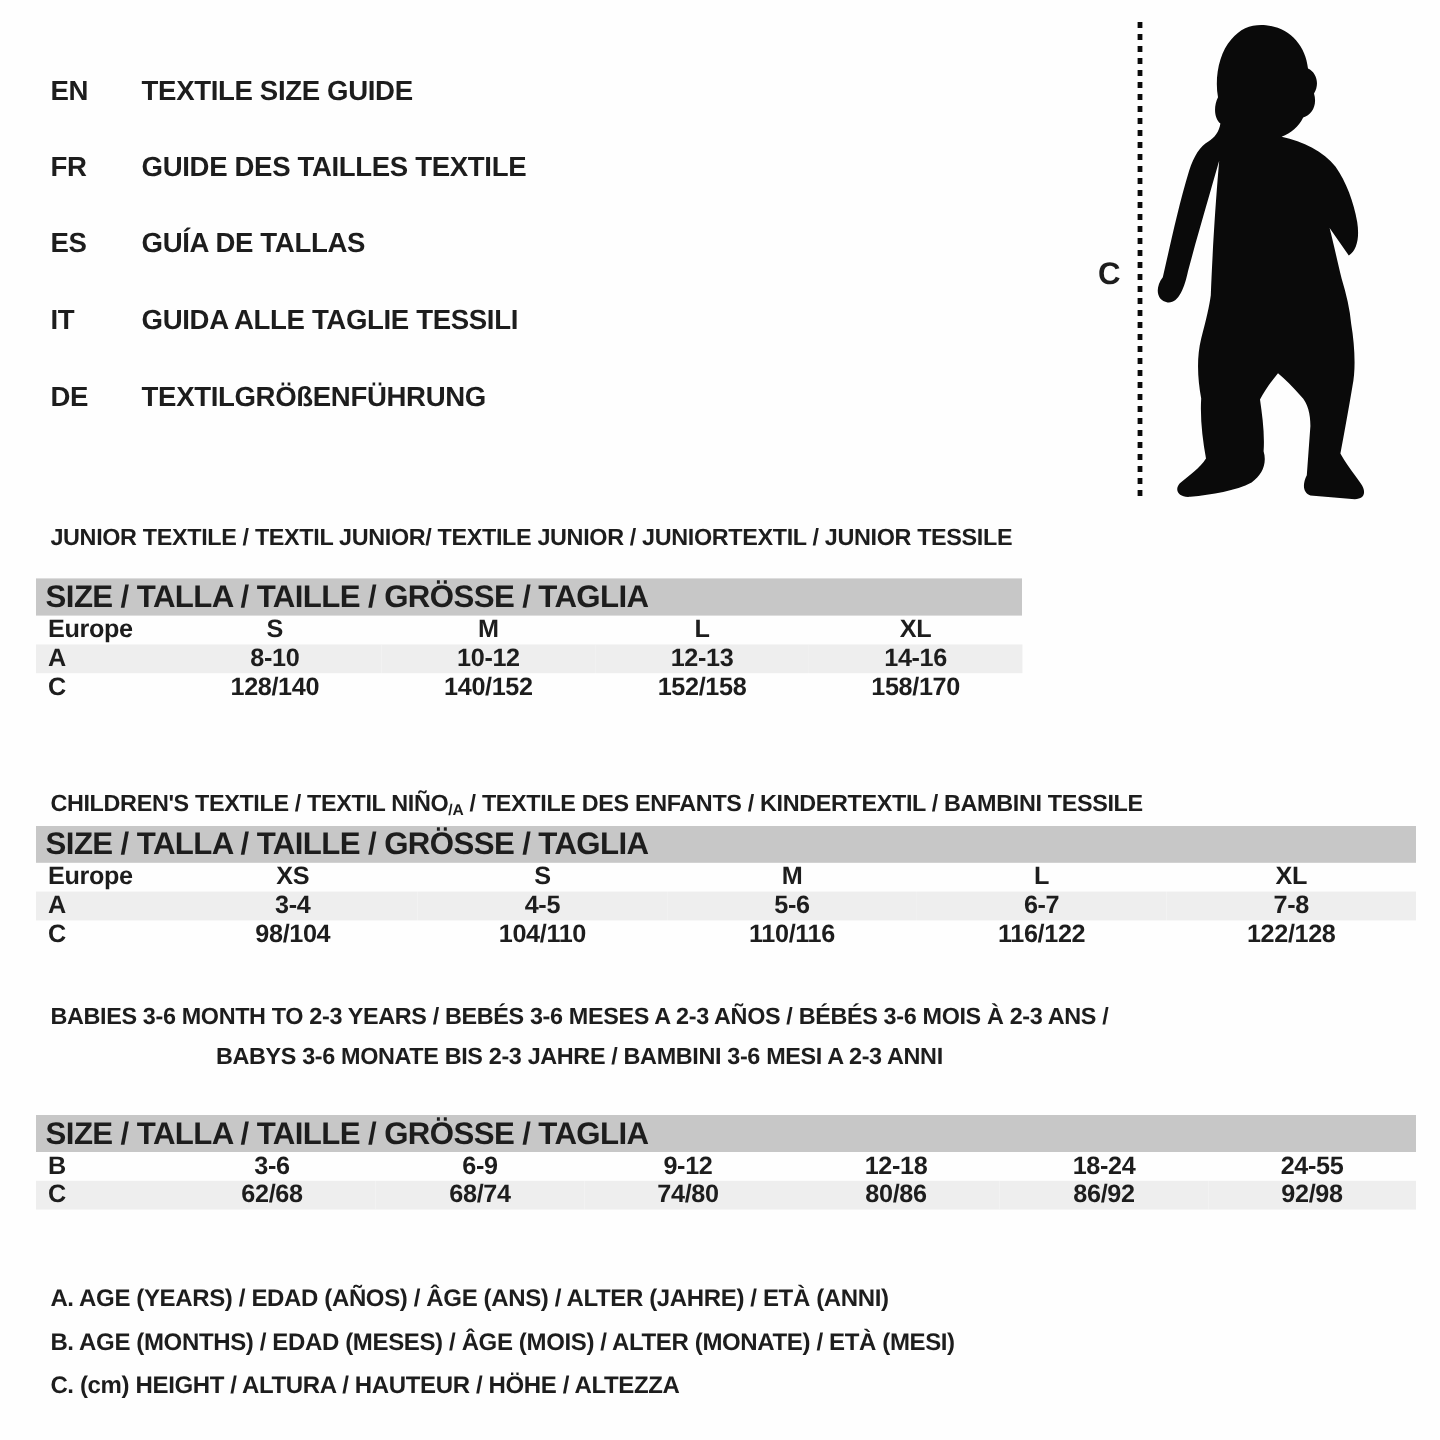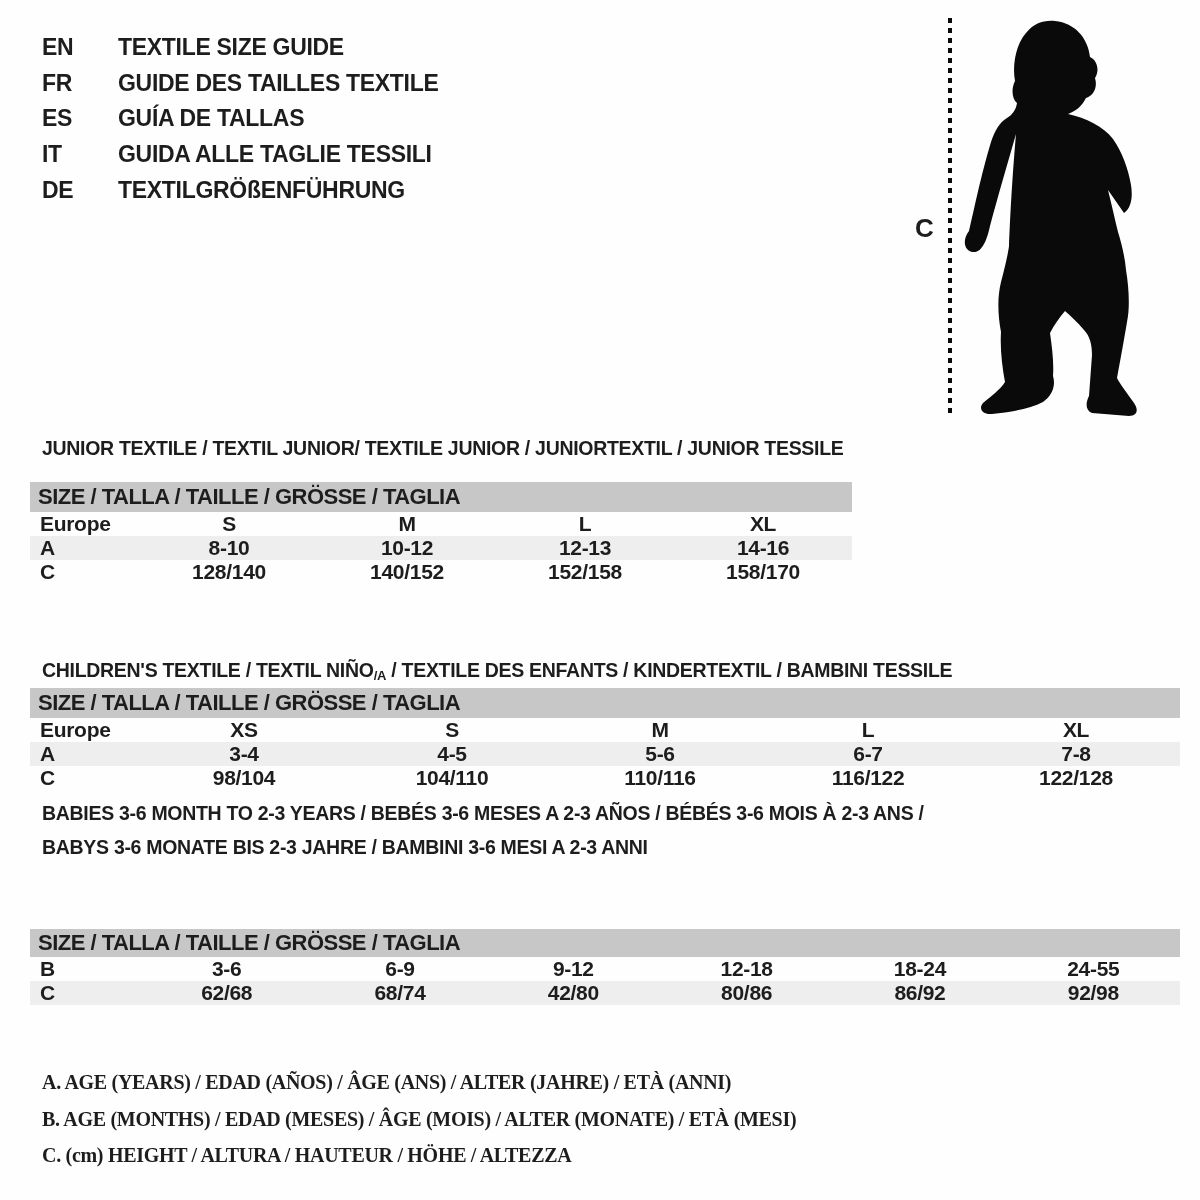--- a/index.html
+++ b/index.html
@@ -15,65 +15,65 @@
     width:1200px;height:1200px;
     background:var(--page-bg);
     font-family:"Liberation Sans",sans-serif;
     font-weight:700;
     color:var(--text);
   }
   .canvas{position:relative;width:1200px;height:1200px;overflow:hidden;}
 
   
   .langs{position:absolute;left:42px;top:30px;}
-  .lang-row{display:flex;align-items:center;height:35.6px;font-size:23px;letter-spacing:-0.3px;white-space:nowrap;}
+  .lang-row{display:flex;align-items:center;height:35.6px;font-size:23px;letter-spacing:-0.3px;white-space:nowrap;margin-top:28px;}
   .lang-code{width:76px;flex:0 0 76px;}
 
   
   .measure-line{
     position:absolute;left:948px;top:18px;width:4px;height:400px;
     background:repeating-linear-gradient(to bottom,var(--silhouette) 0 5px,transparent 5px 10px);
   }
   .measure-label{position:absolute;left:915px;top:213px;font-size:26px;letter-spacing:-0.5px;}
   .baby-svg{position:absolute;left:950px;top:10px;}
   .baby-svg path{fill:var(--silhouette);}
 
   
   .sec-title{
     position:absolute;left:42px;margin:0;
     font-size:19.5px;letter-spacing:-0.3px;white-space:nowrap;font-weight:700;
   }
   .junior-title{top:437px;}
   .children-title{top:659px;}
-  .babies-title{top:797px;line-height:33.5px;}
+  .babies-title{top:831px;line-height:33.5px;text-align:center;}
   .title-sub{font-size:13px;vertical-align:-3px;letter-spacing:-0.2px;}
 
   
   .size-table{
     position:absolute;border-collapse:collapse;table-layout:fixed;
   }
   .size-table th.bar{
     background:var(--header-bar);
-    height:30px;font-size:22px;letter-spacing:-0.5px;
+    height:30px;font-size:26px;letter-spacing:-0.5px;
     text-align:left;padding:0 0 0 8px;font-weight:700;white-space:nowrap;overflow:hidden;
   }
   .size-table td{
     height:23px;font-size:21px;letter-spacing:-0.3px;
     text-align:center;padding:0;white-space:nowrap;
   }
   .size-table td.lbl{text-align:left;padding-left:10px;}
   .size-table tr.alt td{background:var(--zebra-row);}
   .t-junior{left:30px;top:482px;width:822px;}
   .t-children{left:30px;top:688px;width:1150px;}
   .t-babies{left:30px;top:929px;width:1150px;}
   .t-babies th.bar{height:28px;}
 
   
   .footnotes{position:absolute;left:42px;top:1064px;font-size:20px;line-height:36.5px;letter-spacing:-0.3px;}
-  .footnote{white-space:nowrap;font-family:Liberation Serif, serif;}
+  .footnote{white-space:nowrap;}
 </style>
 </head>
 <body>
 
 <div class="canvas">
 
   <section class="langs">
     <div class="lang-row">
       <span class="lang-code">EN</span>
       <span class="lang-title">TEXTILE SIZE GUIDE</span>
@@ -250,21 +250,21 @@
         <td>6-9</td>
         <td>9-12</td>
         <td>12-18</td>
         <td>18-24</td>
         <td>24-55</td>
       </tr>
       <tr class="alt">
         <td class="lbl">C</td>
         <td>62/68</td>
         <td>68/74</td>
-        <td>42/80</td>
+        <td>74/80</td>
         <td>80/86</td>
         <td>86/92</td>
         <td>92/98</td>
       </tr>
     </tbody>
   </table>
 
   <section class="footnotes">
     <div class="footnote">A. AGE (YEARS) / EDAD (AÑOS) / ÂGE (ANS) / ALTER (JAHRE) / ETÀ (ANNI)</div>
     <div class="footnote">B. AGE (MONTHS) / EDAD (MESES) / ÂGE (MOIS) / ALTER (MONATE) / ETÀ (MESI)</div>

